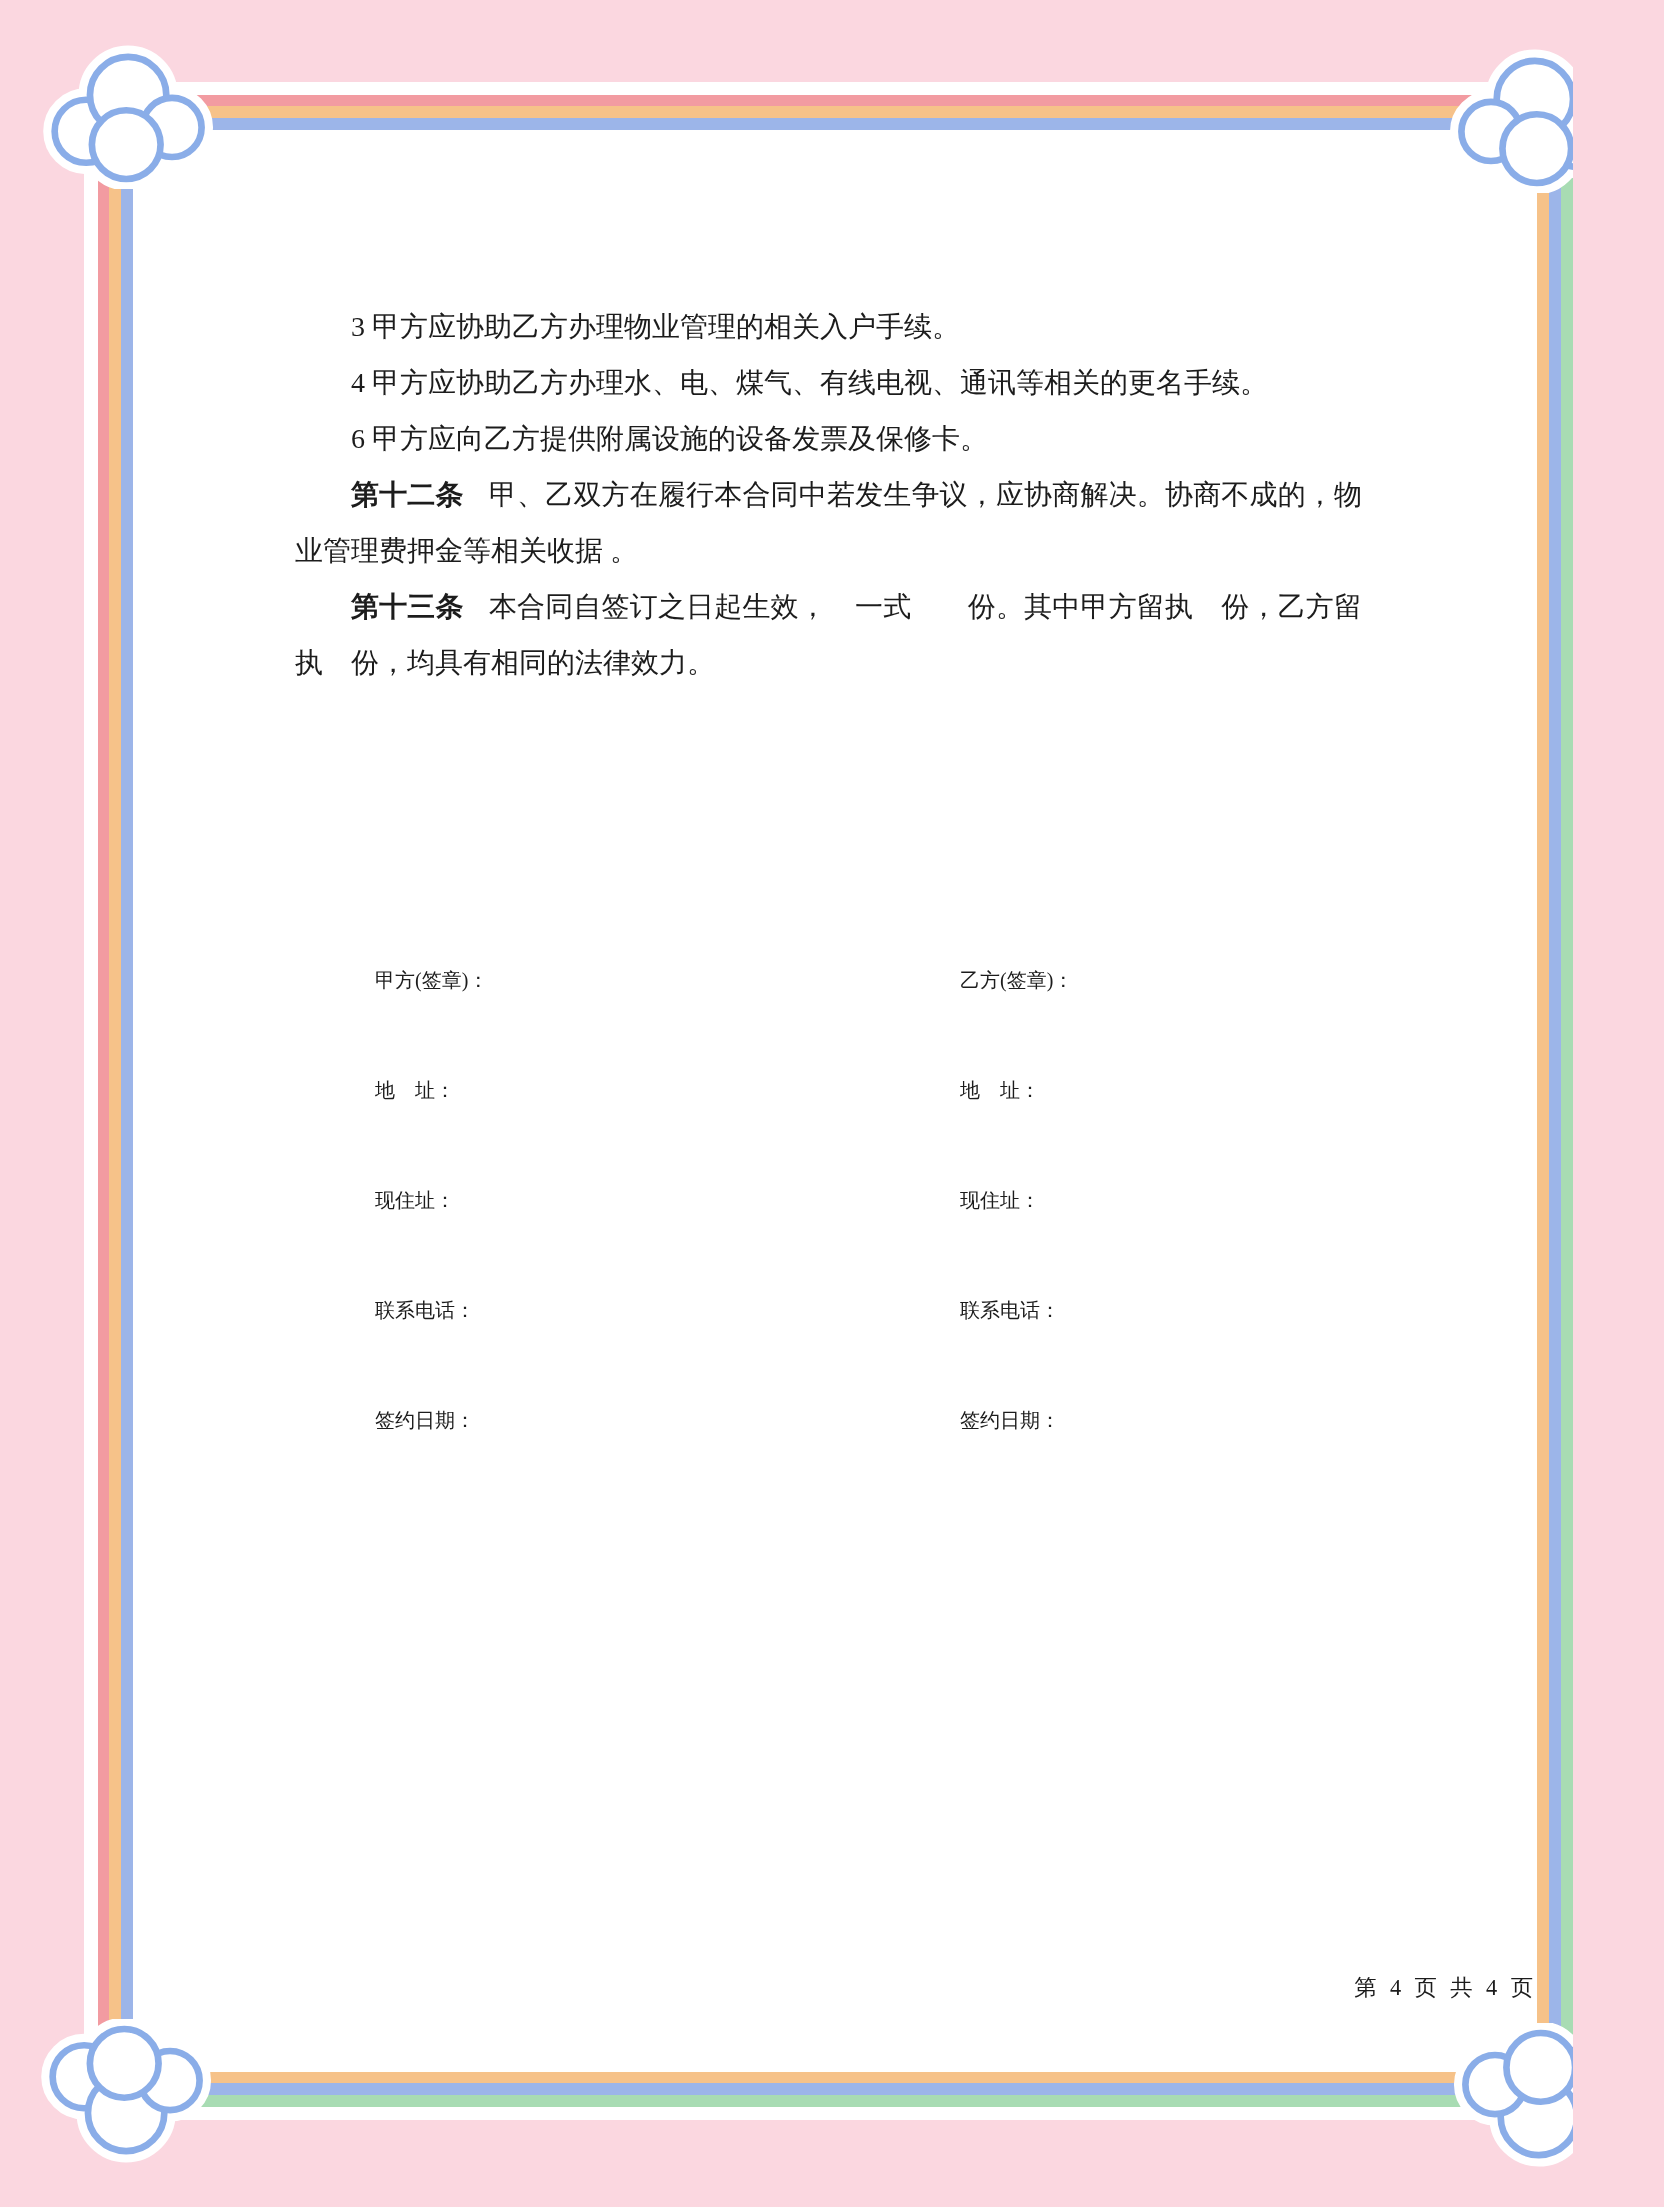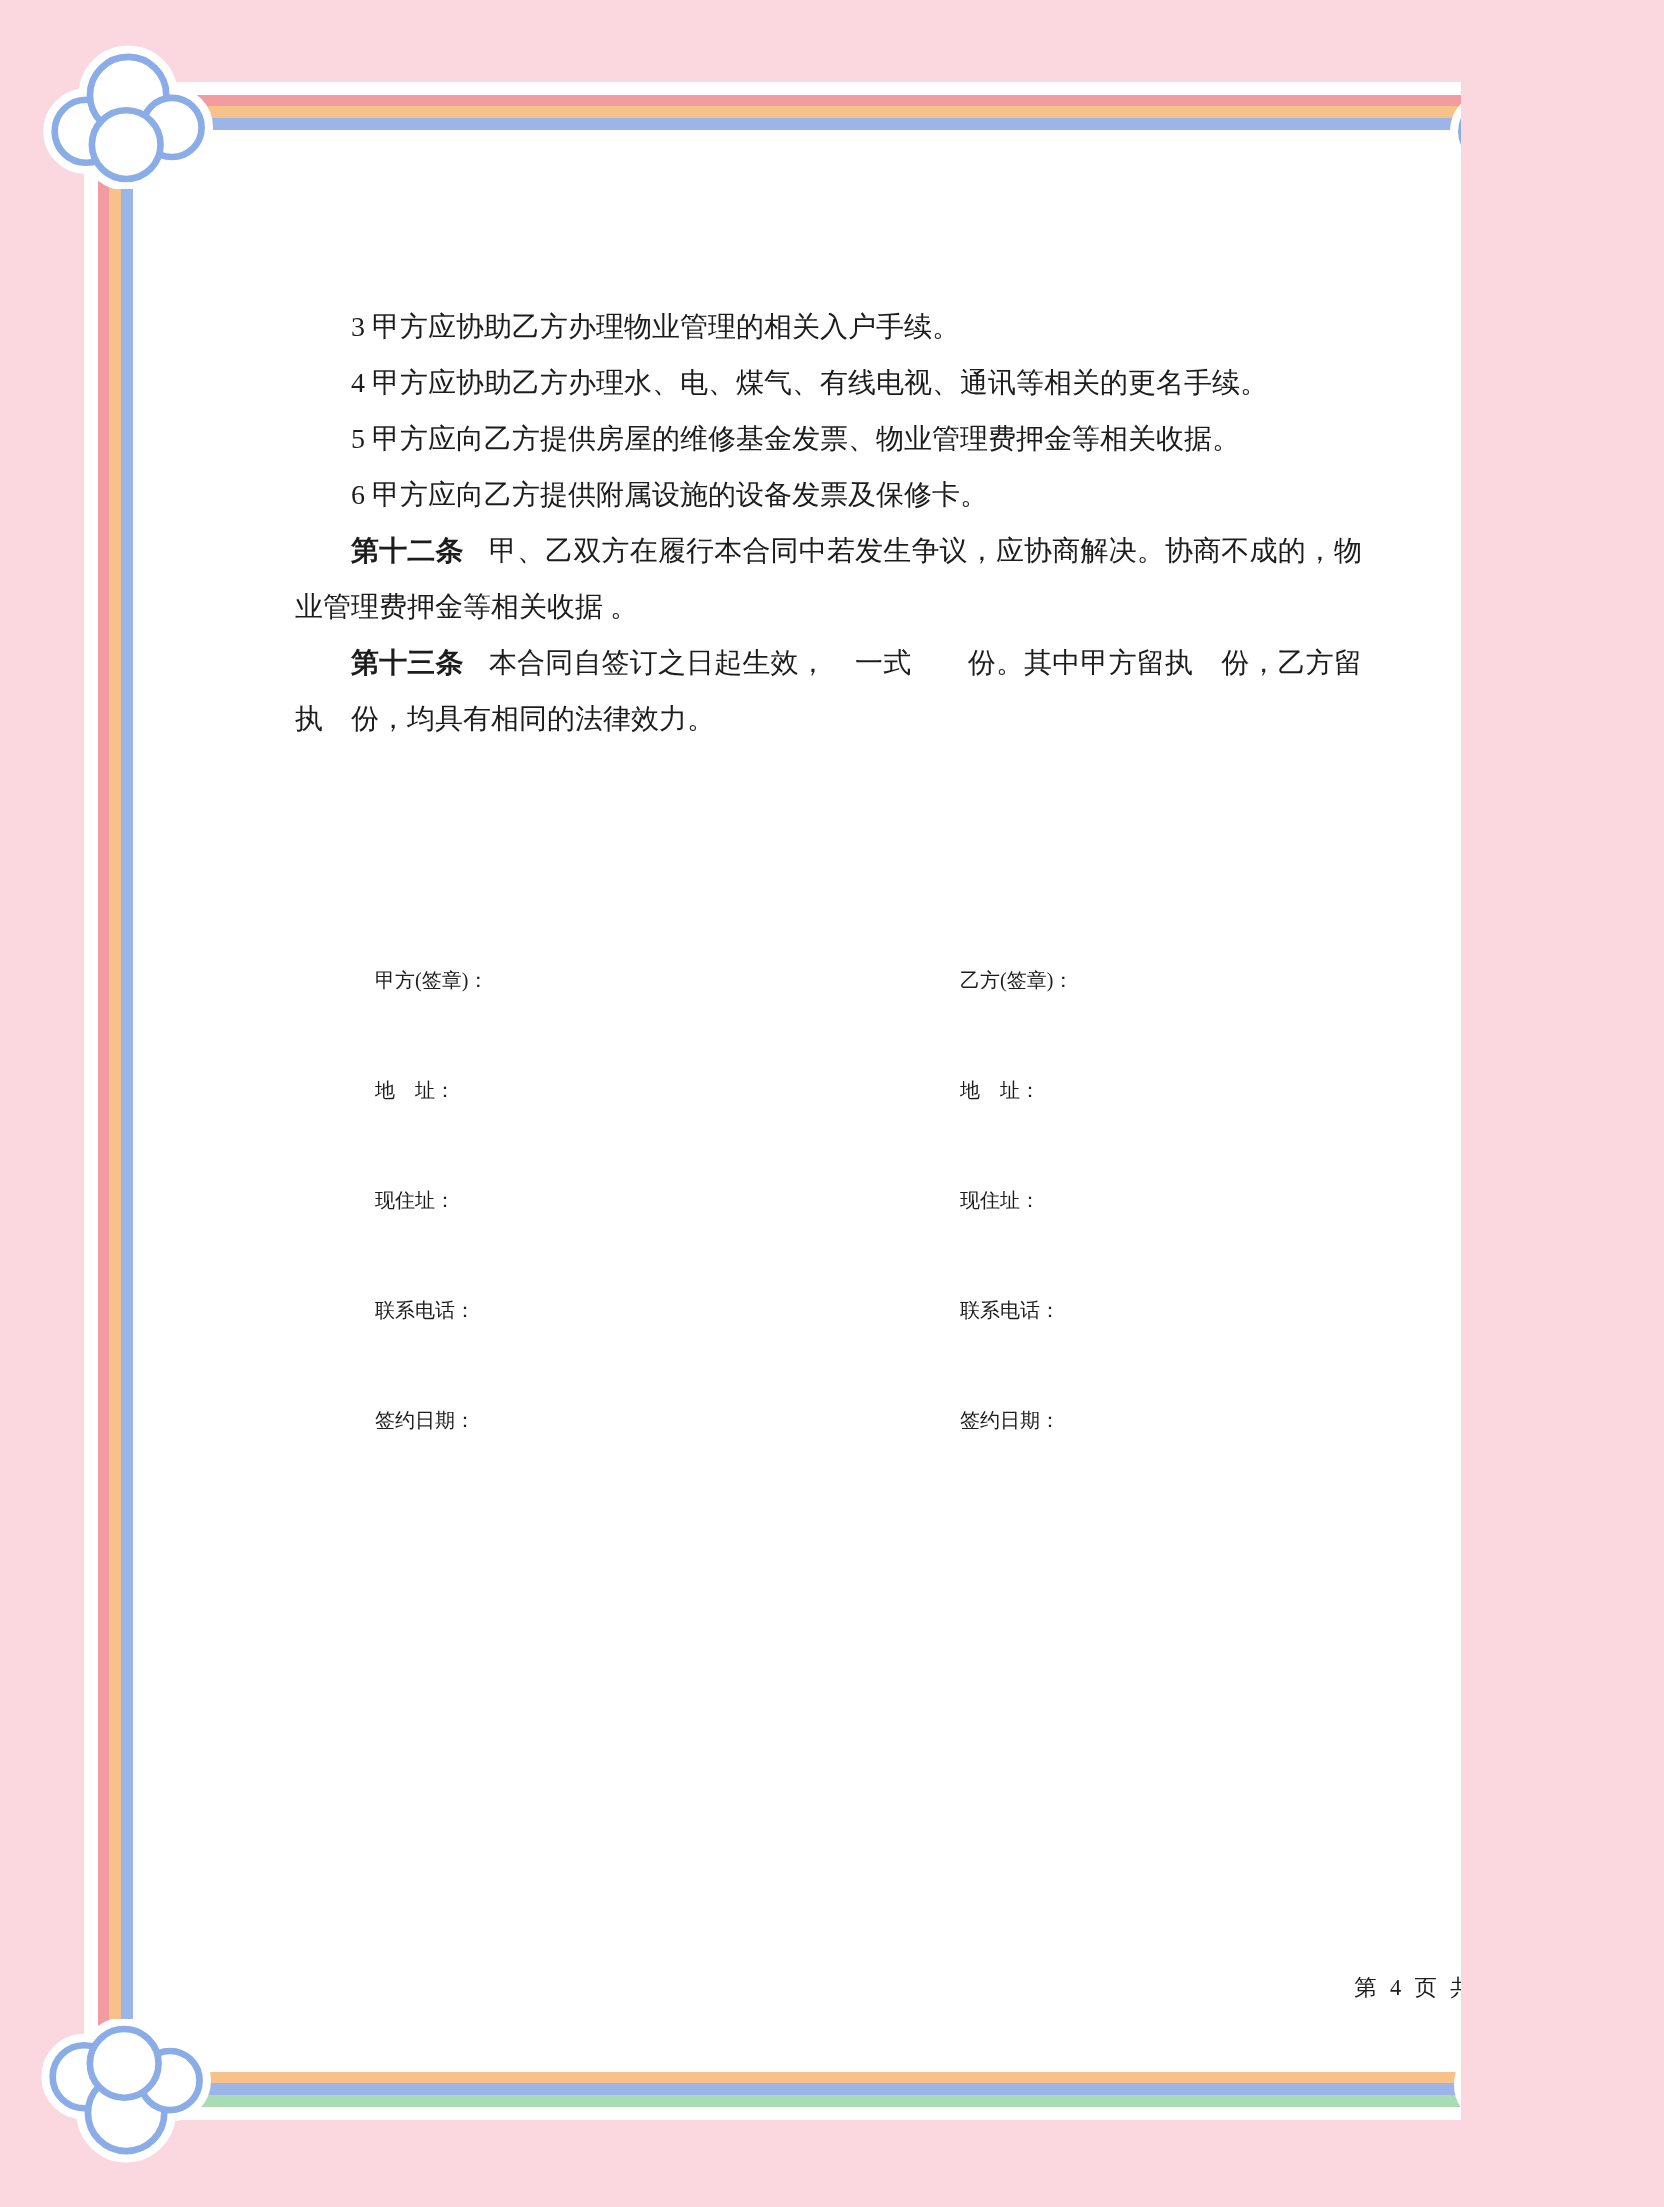--- a/index.html
+++ b/index.html
@@ -2,21 +2,21 @@
 <html style="--bg: #fbd7e0; --red: #f29ba1; --orange: #f6c289; --green: #a8dcb3; --blue: #9cb5e9; --cloud: #8aade8; --ink: #1c1c1c;"><head>
 <meta charset="utf-8">
 <style>
   :root{
     --bg:#fbd7e0; --red:#f29ba1; --orange:#f6c289; --green:#a8dcb3;
     --blue:#9cb5e9; --cloud:#8aade8; --ink:#1c1c1c;
   }
   *{margin:0;padding:0;box-sizing:border-box;}
   html,body{background:var(--bg);}
   .screen{
-    position:relative; width:1461px; height:2208px; overflow:hidden;
+    position:relative; width:1573px; height:2208px; overflow:hidden;
     background:var(--bg);
     font-family:"Liberation Serif","DejaVu Serif",serif;
     color:var(--ink);
   }
   
   .frame-halo{
     position:absolute; left:84px; top:82px; width:1502px; height:2038px;
     background:#fff; border-radius:47px;
   }
   .stripe{
@@ -97,21 +97,20 @@
   <svg class="cloud bl" viewBox="0 0 196 152">
       <use href="#cloudShape"></use>
     </svg>
   <svg class="cloud br" viewBox="0 0 196 152">
       <use href="#cloudShape"></use>
     </svg>
 
   <div class="doc-body">
     <p><span class="lead"></span><span>3 甲方应协助乙方办理物业管理的相关入户手续。</span></p>
     <p><span class="lead"></span><span>4 甲方应协助乙方办理水、电、煤气、有线电视、通讯等相关的更名手续。</span></p>
-    <p><span class="lead"></span><span>5 甲方应向乙方提供房屋的维修基金发票、物业管理费押金等相关收据。</span></p>
     <p><span class="lead"></span><span>6 甲方应向乙方提供附属设施的设备发票及保修卡。</span></p>
     <p><span class="lead">第十二条</span><span>甲、乙双方在履行本合同中若发生争议，应协商解决。协商不成的，物业管理费押金等相关收据 。</span></p>
     <p><span class="lead">第十三条</span><span>本合同自签订之日起生效，　一式　　份。其中甲方留执　份，乙方留执　份，均具有相同的法律效力。</span></p>
   </div>
 
   <div class="sig-block">
     <div class="sig-row">
       <span class="left">甲方(签章)：</span>
       <span class="right">乙方(签章)：</span>
     </div>

